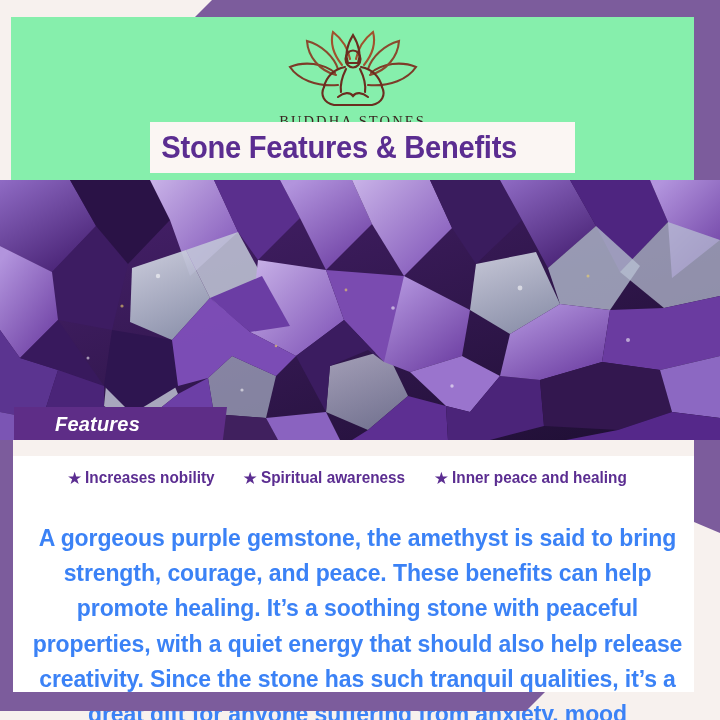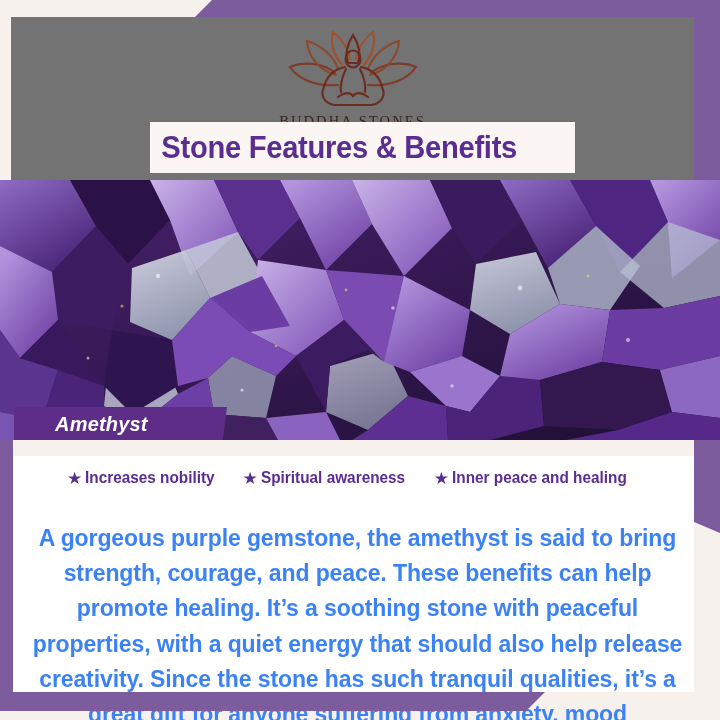--- a/index.html
+++ b/index.html
@@ -40,21 +40,21 @@
     background: #7c5c9c;
   }
 
   
   .header {
     position: absolute;
     left: 11px;
     top: 17px;
     right: 26px;
     height: 163px;
-    background: #737373;
+    background: #86efac;
   }
 
   .logo-wrap {
     position: absolute;
     left: 50%;
     top: 12px;
     transform: translateX(-50%);
     width: 190px;
     text-align: center;
   }
@@ -352,21 +352,21 @@
       <g fill="#f0d36a" opacity="0.6">
         <circle cx="122" cy="126" r="1.6"></circle>
         <circle cx="346" cy="110" r="1.4"></circle>
         <circle cx="588" cy="96" r="1.5"></circle>
         <circle cx="276" cy="166" r="1.3"></circle>
       </g>
     </svg>
   </div>
 
   <div class="stone-banner">
-    <span class="stone-banner-label">Amethyst</span>
+    <span class="stone-banner-label">Features</span>
   </div>
 
   <div class="left-border-bottom"></div>
   <div class="right-border-bottom"></div>
 
   <div class="body-panel">
     <div class="body-panel-top-tint"></div>
 
     <div class="benefits-row">
       <div class="benefit">

